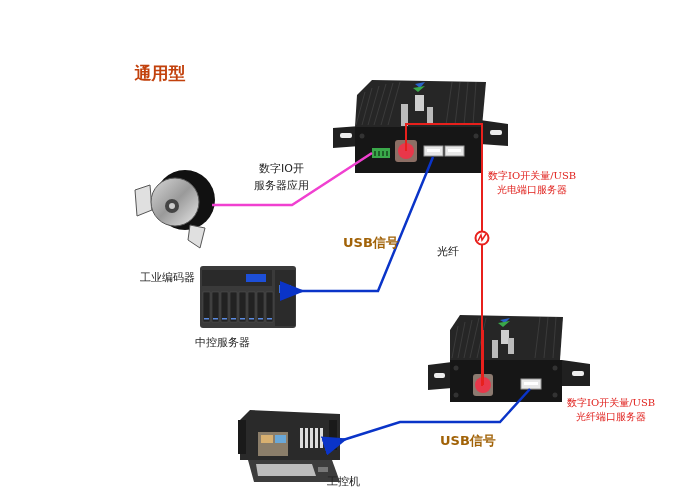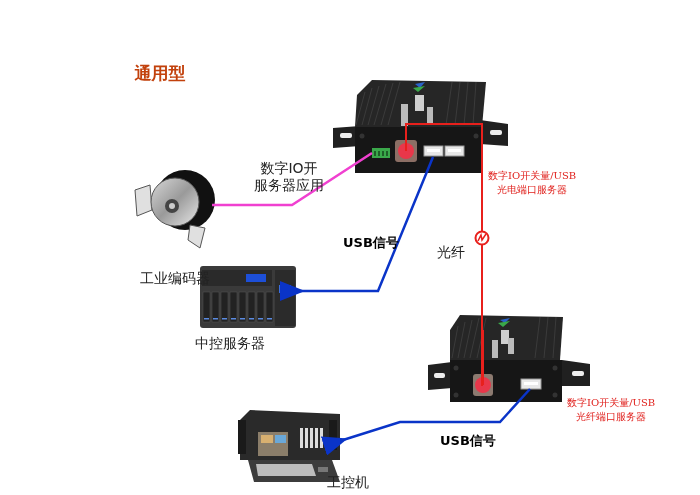--- a/index.html
+++ b/index.html
@@ -1,22 +1,22 @@
 <!DOCTYPE html>
 <html><head>
 <meta charset="utf-8">
 <style>
   html, body { margin:0; padding:0; background:#ffffff; }
   body { width:700px; height:495px; position:relative; overflow:hidden;
          font-family:"DejaVu Sans","Liberation Sans",sans-serif; }
   .abs { position:absolute; }
   .title { left:55px; top:62px; width:210px; text-align:center; font-weight:bold;
            font-size:17px; line-height:22px; color:#c2410c; }
-  .label { font-size:14px; color:#222; white-space:nowrap; }
-  .label-bold { font-size:13px; color:#000000; font-weight:bold; white-space:nowrap; }
+  .label { font-size:11px; color:#222; white-space:nowrap; }
+  .label-bold { font-size:13px; color:#a16207; font-weight:bold; white-space:nowrap; }
   .red-label { font-family:"DejaVu Serif","Liberation Serif",serif; font-size:10px;
                color:#e0201c; text-align:center; line-height:14px; white-space:nowrap; }
   svg.wires { position:absolute; left:0; top:0; }
 </style>
 </head>
 <body>
 
 <div class="abs title">
   <div>通用型</div>
 </div>

